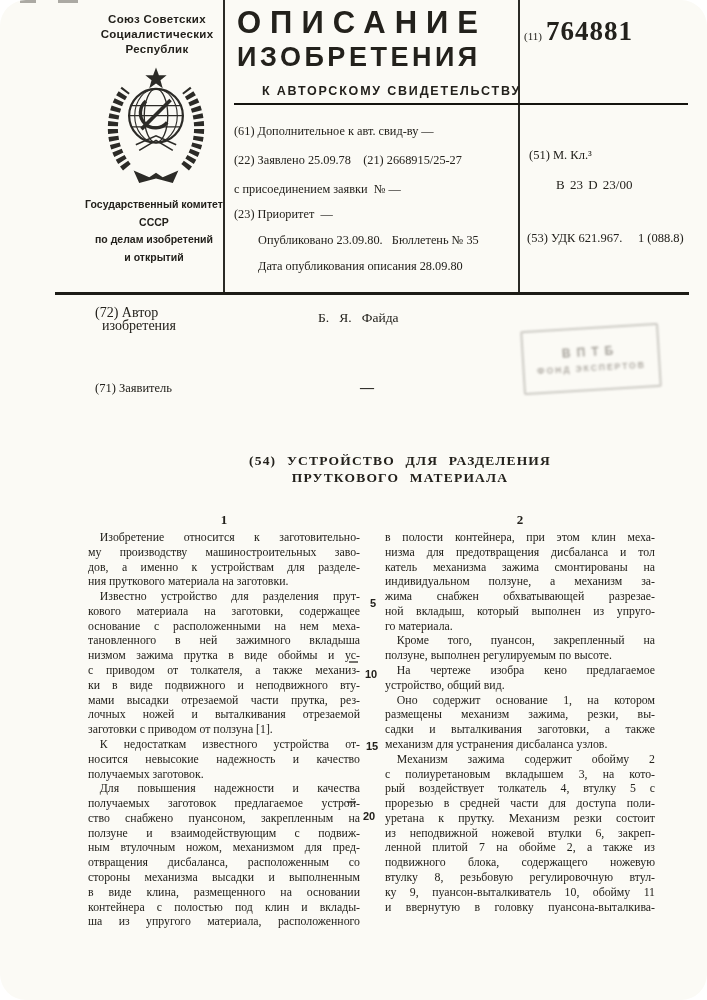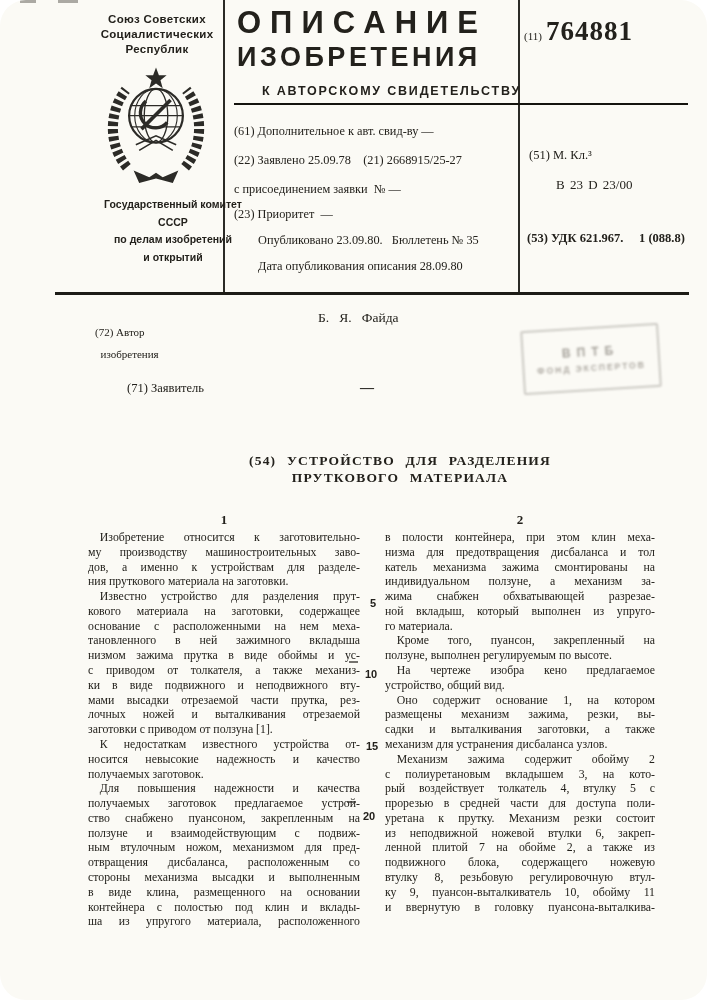--- a/index.html
+++ b/index.html
@@ -14,21 +14,21 @@
   .vrule1{left:223px;} .vrule2{left:518px;}
   .hrule-main{left:55px;top:292px;width:634px;height:3px;background:#1d1c17;}
   .hrule-head{left:234px;top:103px;width:454px;height:2px;background:#14130e;}
   .smudge{background:#4a4740;opacity:.45;height:3px;}
 
   
   .union{left:88px;top:12px;width:138px;text-align:center;
          font:bold 11.5px "Liberation Sans",sans-serif;line-height:15px;letter-spacing:.3px;}
   .emblem{left:100px;top:66px;width:112px;height:124px;}
   .committee{left:78px;top:196px;width:152px;text-align:center;
-             font:bold 10.5px "Liberation Sans",sans-serif;line-height:17.5px;margin-left:19px;}
+             font:bold 10.5px "Liberation Sans",sans-serif;line-height:17.5px;}
 
   
   .t1{left:237px;top:5px;font:bold 31px "Liberation Sans",sans-serif;letter-spacing:9px;}
   .t2{left:237px;top:42px;font:bold 27px "Liberation Sans",sans-serif;letter-spacing:3.5px;}
   .t3{left:238px;top:84px;font:bold 12.5px "Liberation Sans",sans-serif;letter-spacing:1.8px;padding-left:24px;}
 
   
   .pubnum{left:524px;top:16px;}
   .pubnum .code{font-size:11px;}
   .pubnum .num{font-size:27px;font-weight:bold;letter-spacing:1px;}
@@ -36,26 +36,26 @@
   
   .field{font-size:12.3px;}
   .f61{left:234px;top:124px;}
   .f2221{left:234px;top:153px;}
   .fjoin{left:234px;top:182px;}
   .f23{left:234px;top:207px;}
   .fpub{left:258px;top:233px;}
   .fdate{left:258px;top:259px;}
   .c51{left:529px;top:148px;font-size:12.5px;}
   .c51b{left:556px;top:177px;font-size:13px;word-spacing:2px;}
-  .c53{left:527px;top:230px;font-size:12.5px;line-height:16px;font-weight:bold;}
-
-  
-  .a72{left:95px;top:321px;font-size:11px;line-height:22px;}
+  .c53{left:527px;top:230px;font-size:12.5px;line-height:16px;}
+
+  
+  .a72{left:95px;top:306px;font-size:14px;line-height:13px;}
   .aname{left:318px;top:310px;font-size:13.5px;}
-  .a71{left:95px;top:381px;font-size:12.5px;margin-left:32px;}
+  .a71{left:95px;top:381px;font-size:12.5px;}
   .adash{left:360px;top:380px;font-weight:bold;font-size:14px;}
 
   
   .stamp{left:522px;top:327px;width:134px;height:60px;border:2px solid rgba(80,74,66,.5);
          border-radius:2px;transform:rotate(-3.5deg);display:flex;flex-direction:column;
          align-items:center;justify-content:center;gap:4px;filter:blur(1.1px);opacity:.55;}
   .stamp .s1{font:bold 12px "Liberation Sans",sans-serif;letter-spacing:6px;color:#5d574e;}
   .stamp .s2{font:bold 8.5px "Liberation Sans",sans-serif;letter-spacing:2px;color:#6a635a;}
 
   

